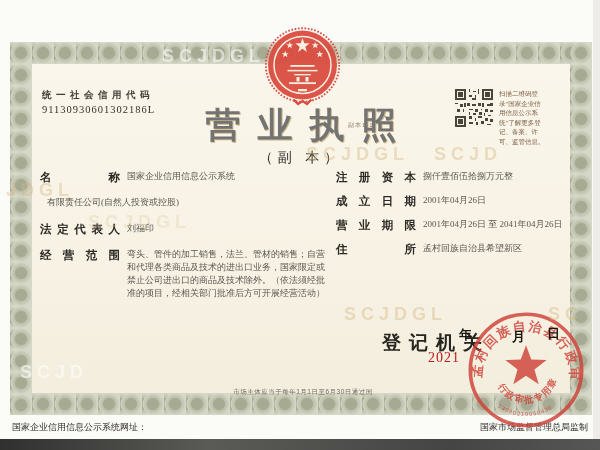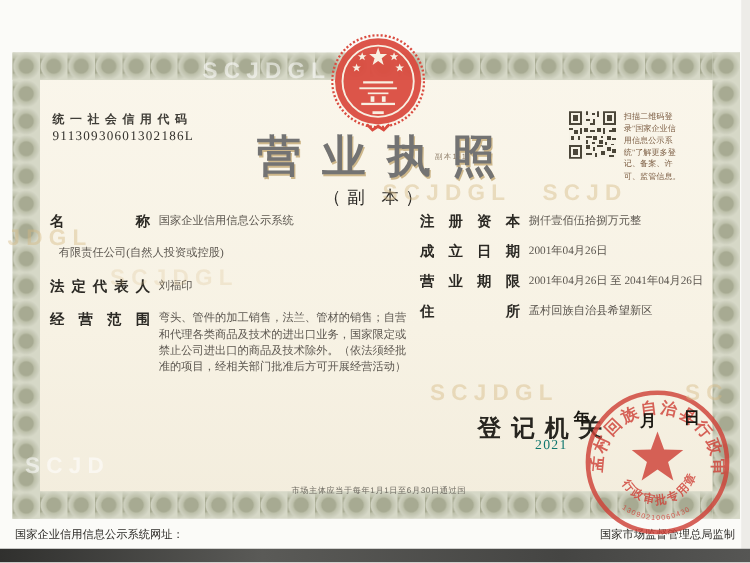--- a/index.html
+++ b/index.html
@@ -55,21 +55,21 @@
   .r1 { top:128px; } .r2 { top:154px; } .r3 { top:180px; } .r4 { top:206px; }
   .q1 { top:128px; } .q2 { top:152px; } .q3 { top:176px; } .q4 { top:200px; }
 
   .qr-box { position:absolute; left:445px; top:47px; width:38px; height:38px; }
   .qr-box svg { width:100%; height:100%; shape-rendering:crispEdges; }
   .qr-caption { position:absolute; left:489px; top:47px; width:46px; font-size:6.5px;
     line-height:9.5px; color:#7d5f45; font-family:"Liberation Serif", serif; }
 
   .reg-label { position:absolute; left:372px; top:288px; font-size:19px; font-weight:600;
     letter-spacing:8px; color:#27251f; }
-  .reg-year { position:absolute; left:418px; top:308px; font-size:11px; color:#0f766e;
+  .reg-year { position:absolute; left:418px; top:308px; font-size:14px; color:#b91c1c;
     font-family:"Liberation Serif", serif; letter-spacing:1px; }
 
   .seal { position:absolute; left:450px; top:266px; width:132px; height:120px; z-index:3; }
   .date-line { position:absolute; z-index:5; font-size:13px; font-weight:bold; color:#17150f; }
   .d-y { left:459px; top:326px; } .d-m { left:512px; top:328px; } .d-d { left:547px; top:325px; }
 
   .annual-note { position:absolute; left:168px; top:346px; width:250px; text-align:center;
     font-size:6.5px; color:#6d6a61; letter-spacing:.5px; }
 
   .emblem { position:absolute; left:265px; top:26px; width:75px; height:81px; z-index:6; }

